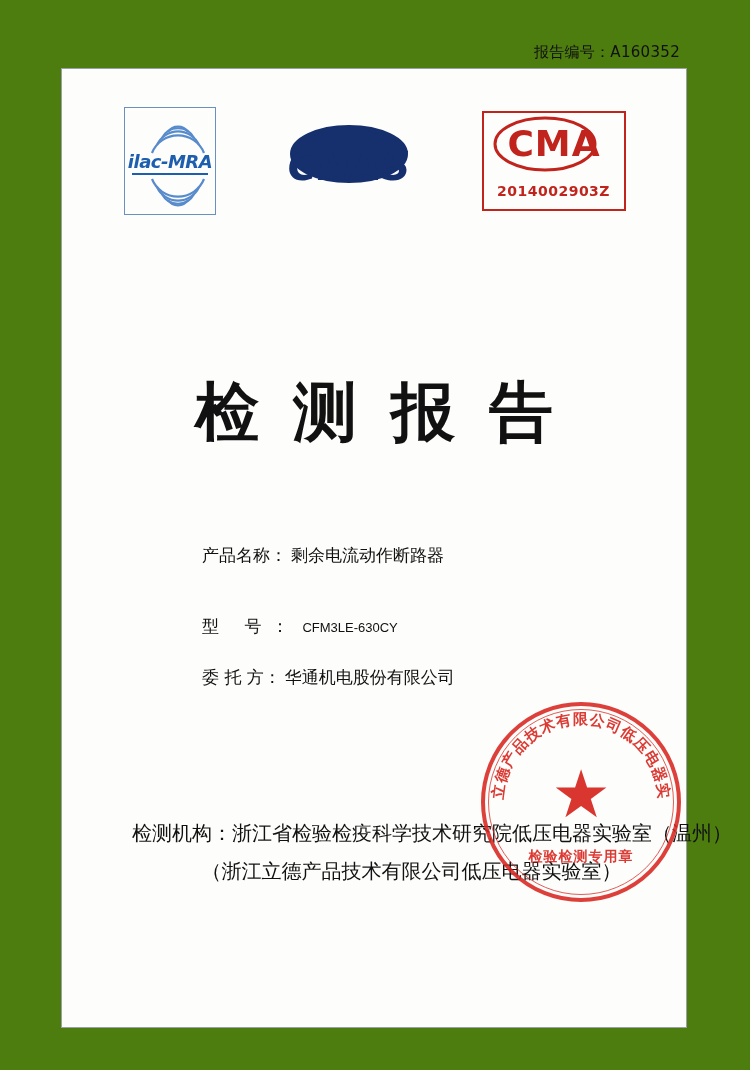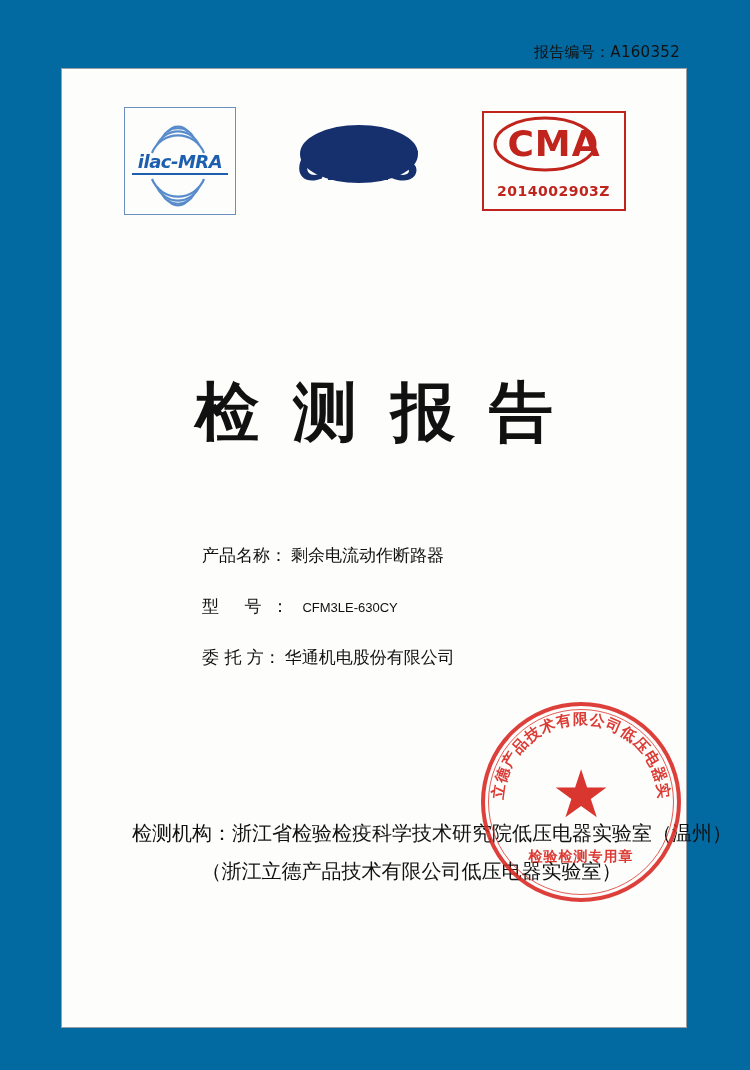--- a/index.html
+++ b/index.html
@@ -13,21 +13,21 @@
     font-family: "Liberation Serif", serif;
     position: relative;
     overflow: hidden;
   }
 
   .page {
     position: absolute;
     left: 0; top: 0;
     width: 750px;
     height: 1070px;
-    background: #0369a1;
+    background: #4d7c0f;
   }
 
   
   .report-no {
     position: absolute;
     right: 70px;
     top: 43px;
     font-size: 15px;
     color: #111;
     font-family: "DejaVu Sans", sans-serif;
@@ -55,21 +55,21 @@
     width: 502px;
     height: 120px;
     display: flex;
     align-items: center;
     justify-content: space-between;
   }
 
   
   .ilac {
     position: relative;
-    width: 112px;
+    width: 92px;
     height: 108px;
     flex: none;
     text-decoration: underline;
   }
   .ilac .frame {
     position: absolute;
     inset: 0;
     border: 1px solid #6b8fbf;
   }
   .ilac .txt {
@@ -177,20 +177,21 @@
     align-items: baseline;
     margin-bottom: 28px;
     white-space: nowrap;
   }
   .field-label {
     font-family: "DejaVu Serif", serif;
     flex: none;
   }
   .field-label.spread {
     letter-spacing: 10px;
+    margin-top: 20px;
   }
   .field-value {
     font-family: Liberation Sans, sans-serif;
     font-size: 13px;
     margin-left: 4px;
   }
   .field-value.cn {
     font-family: "DejaVu Serif", serif;
     font-size: 17px;
   }

